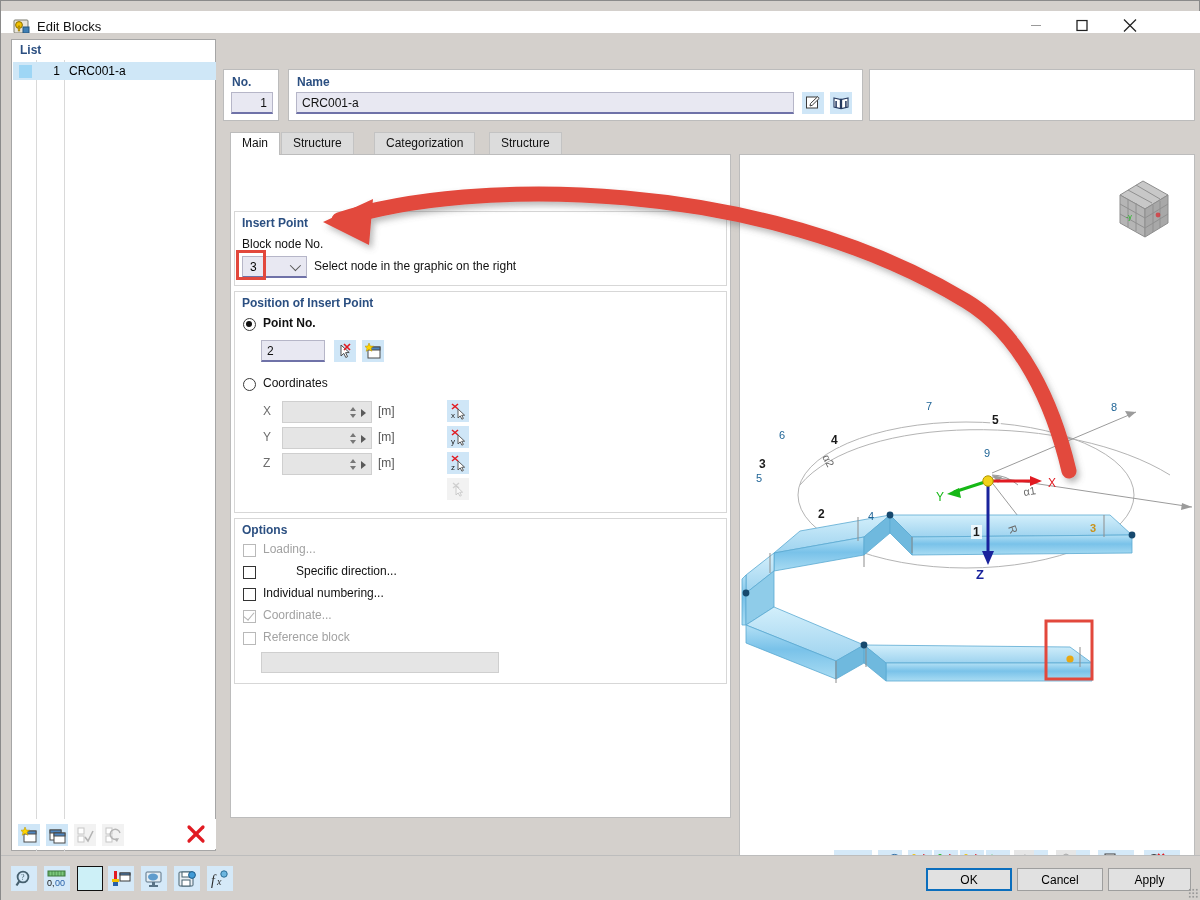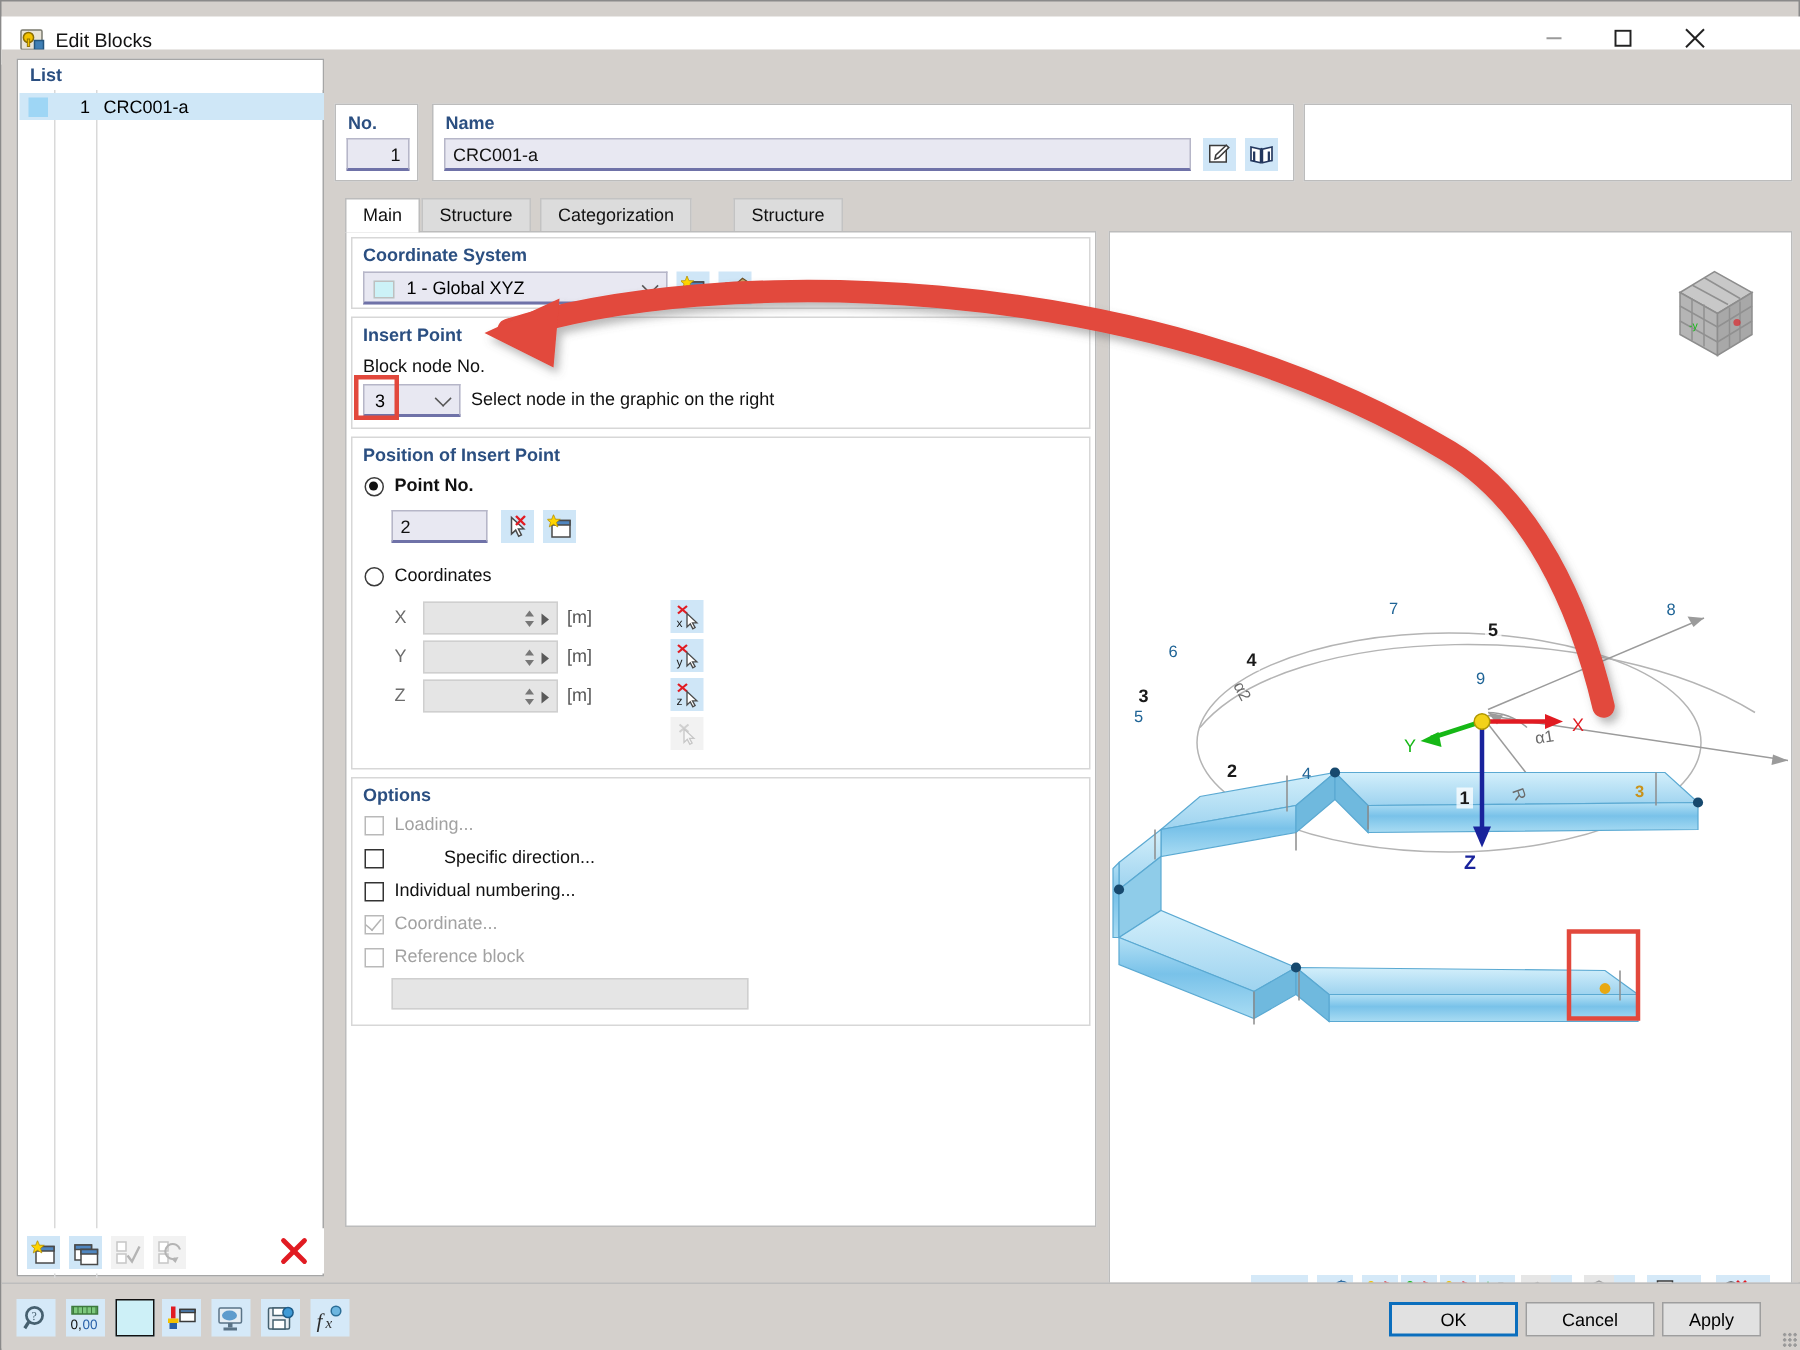--- a/index.html
+++ b/index.html
@@ -235,48 +235,26 @@
           <line x1="12.9" y1="6" x2="12.9" y2="12.4" stroke="#23375e" stroke-width="1.5"></line>
         </svg>
       </div>
     </div>
 
     <div class="fld-blank"></div>
 
     <div class="tabs">
       <div class="tab sel" style="left:0;">Main</div>
       <div class="tab" style="left:51px;">Structure</div>
-      <div class="tab" style="left:130px;">Categorization</div>
+      <div class="tab" style="left:144px;">Categorization</div>
       <div class="tab" style="left:259px;">Structure</div>
     </div>
 
     <div class="form">
 
-      <div class="grp" style="left:3px; top:3px; width:493px; height:48px;">
-        <div class="grp-t">Coordinate System</div>
-        <div class="sel-inp" style="position:absolute;left:7px;top:22px;width:203px;">
-          <div style="position:absolute;left:6px;top:5px;width:14px;height:12px;background:#ccf2f7;border:1px solid #bfbfbf;"></div>
-          <span style="position:absolute;left:28px;top:3px;font-size:12px;">1 - Global XYZ</span>
-          <span class="chev"></span>
-        </div>
-        <div class="tb" style="left:216px; top:22px;">
-          <svg width="17" height="17" viewBox="0 0 17 17">
-            <rect x="3" y="4" width="12" height="11" fill="#fff" stroke="#4a4a4a"></rect>
-            <rect x="3" y="4" width="12" height="3" fill="#4f86c0" stroke="#4a4a4a"></rect>
-            <polygon points="4,0 5.3,3.1 8.5,3.2 6,5.2 6.9,8.3 4,6.5 1.2,8.3 2,5.2 -0.4,3.2 2.8,3.1" fill="#ffd400" stroke="#b08c00" stroke-width=".5"></polygon>
-          </svg>
-        </div>
-        <div class="tb" style="left:244px; top:22px;">
-          <svg width="17" height="17" viewBox="0 0 17 17">
-            <rect x="2" y="5" width="12" height="10" fill="#fff" stroke="#4a4a4a"></rect>
-            <rect x="2" y="5" width="12" height="3" fill="#4f86c0" stroke="#4a4a4a"></rect>
-            <path d="M9 5 L13 1.5 L16 3.5 L12 7 Z" fill="#c8a165" stroke="#6b5027" stroke-width=".8"></path>
-          </svg>
-        </div>
-      </div>
 
       <div class="grp" style="left:3px; top:56px; width:493px; height:75px;">
         <div class="grp-t">Insert Point</div>
         <div class="lbl" style="left:7px; top:25px;">Block node No.</div>
         <div class="sel-inp" style="position:absolute;left:7px;top:44px;width:65px;">
           <span style="position:absolute;left:7px;top:3px;font-size:12px;">3</span>
           <span class="chev"></span>
         </div>
 
         <div style="position:absolute;left:1px;top:38px;width:30px;height:30px;border:3px solid #e2483c;"></div>
@@ -675,17 +653,17 @@
     <div class="stat-tb" style="left:206px;">
       <svg width="20" height="18" viewBox="0 0 20 18">
         <text x="1" y="15" font-size="14" font-style="italic" fill="#2b2b2b" font-family="Liberation Serif">f</text>
         <text x="7" y="15" font-size="10" font-style="italic" fill="#2b2b2b" font-family="Liberation Serif">x</text>
         <circle cx="14" cy="4" r="3.2" fill="#6cb6e0" stroke="#2a6d96"></circle>
       </svg>
     </div>
 
     <div class="btn def" style="left:925px; width:86px;">OK</div>
     <div class="btn" style="left:1016px; width:86px;">Cancel</div>
-    <div class="btn" style="left:1107px; width:66px;">Apply</div>
+    <div class="btn" style="left:1107px; width:83px;">Apply</div>
     <div class="grip"></div>
   </div>
 
 </div>
 
 </body></html>

